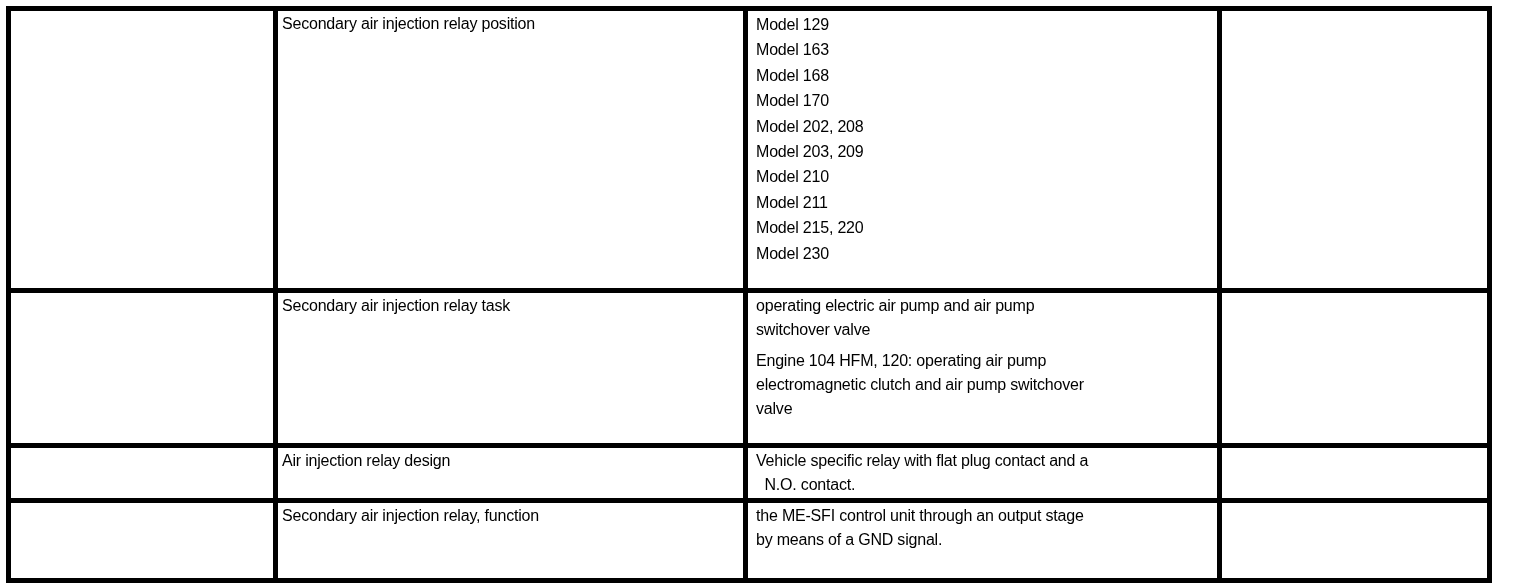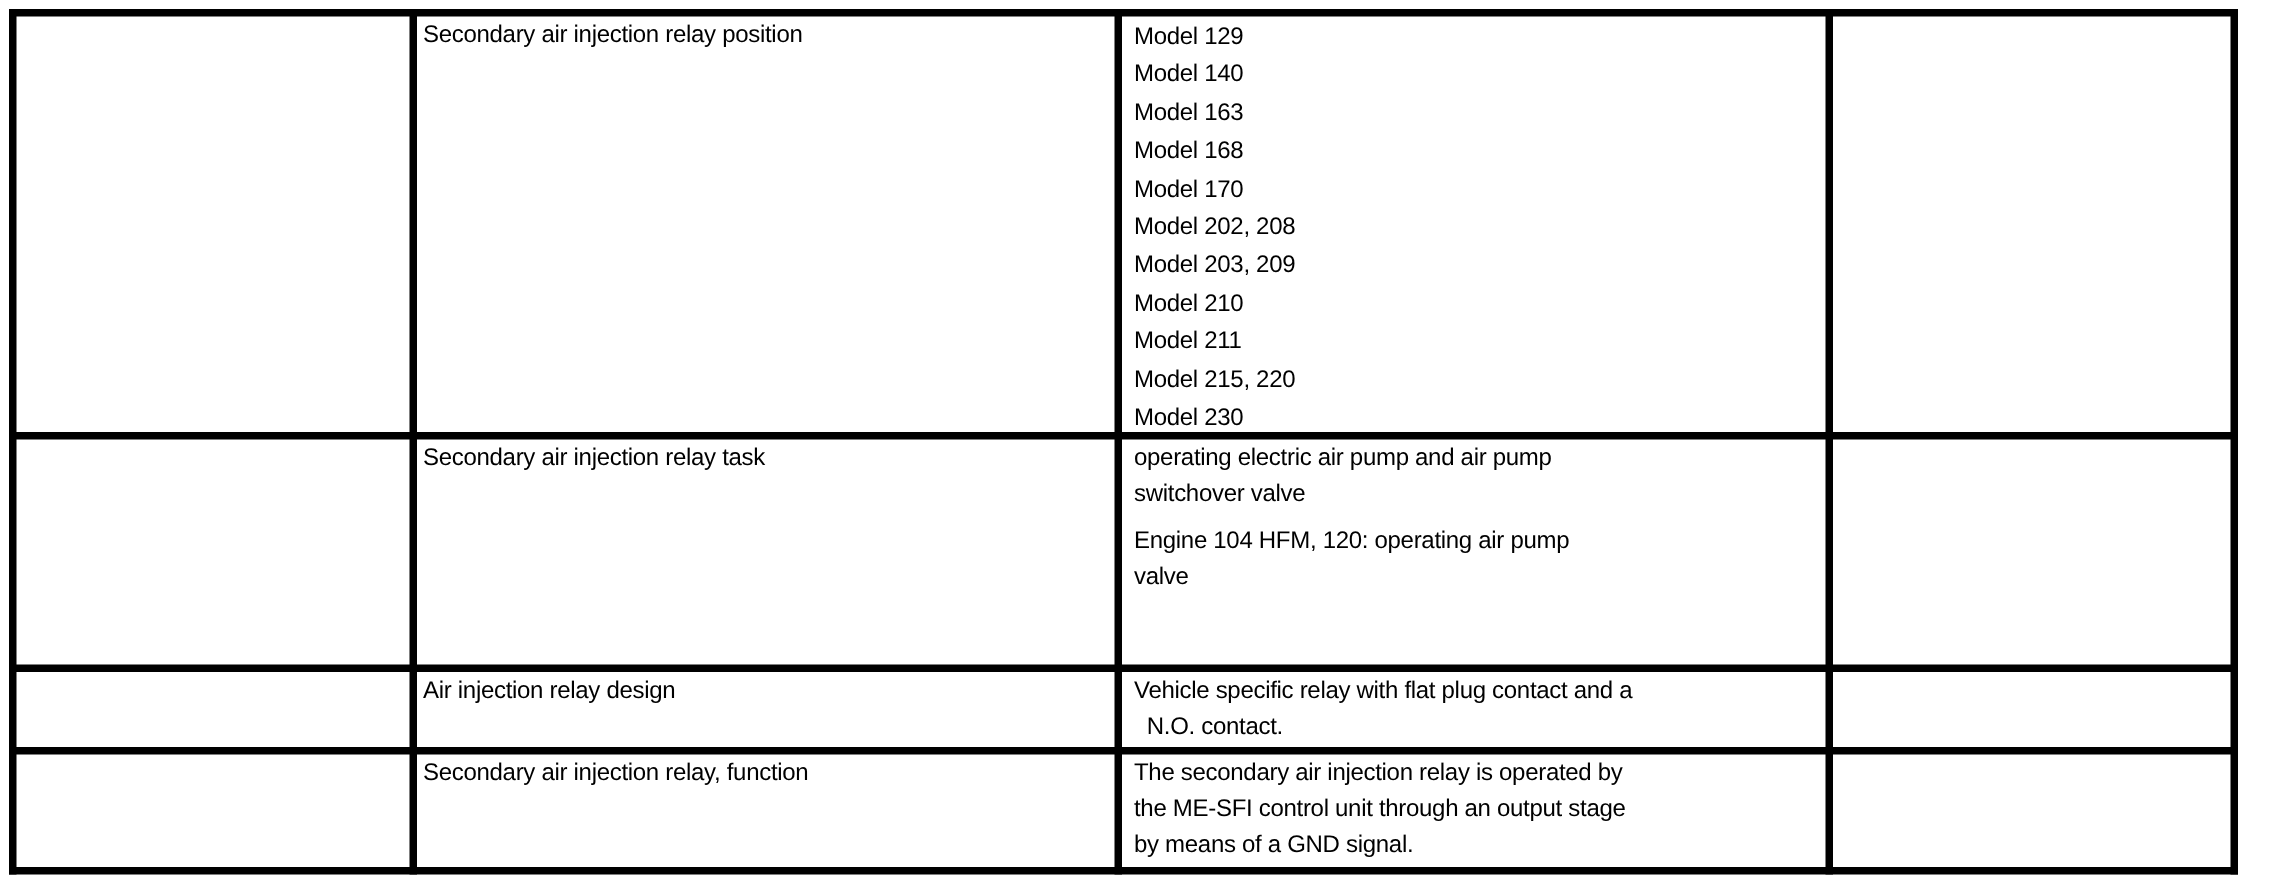--- a/index.html
+++ b/index.html
@@ -66,21 +66,20 @@
 
   <div class="grid">
 
     <div class="row">
       <div class="cell"></div>
       <div class="cell c-label">
         <div class="line">Secondary air injection relay position</div>
       </div>
       <div class="cell c-value lh25">
         <div class="line">Model 129</div>
-        <div class="line">Model 140</div>
         <div class="line">Model 163</div>
         <div class="line">Model 168</div>
         <div class="line">Model 170</div>
         <div class="line">Model 202, 208</div>
         <div class="line">Model 203, 209</div>
         <div class="line">Model 210</div>
         <div class="line">Model 211</div>
         <div class="line">Model 215, 220</div>
         <div class="line">Model 230</div>
       </div>
@@ -89,20 +88,21 @@
 
     <div class="row">
       <div class="cell"></div>
       <div class="cell c-label">
         <div class="line">Secondary air injection relay task</div>
       </div>
       <div class="cell c-value">
         <div class="line">operating electric air pump and air pump</div>
         <div class="line">switchover valve</div>
         <div class="line pgap">Engine 104 HFM, 120: operating air pump</div>
+        <div class="line">electromagnetic clutch and air pump switchover</div>
         <div class="line">valve</div>
       </div>
       <div class="cell"></div>
     </div>
 
     <div class="row">
       <div class="cell"></div>
       <div class="cell c-label">
         <div class="line">Air injection relay design</div>
       </div>
@@ -112,21 +112,20 @@
       </div>
       <div class="cell"></div>
     </div>
 
     <div class="row">
       <div class="cell"></div>
       <div class="cell c-label">
         <div class="line">Secondary air injection relay, function</div>
       </div>
       <div class="cell c-value">
-        <div class="line">The secondary air injection relay is operated by</div>
         <div class="line">the ME-SFI control unit through an output stage</div>
         <div class="line">by means of a GND signal.</div>
       </div>
       <div class="cell"></div>
     </div>
 
   </div>
 
   <div class="rules">
     <div class="vl v0"></div>

